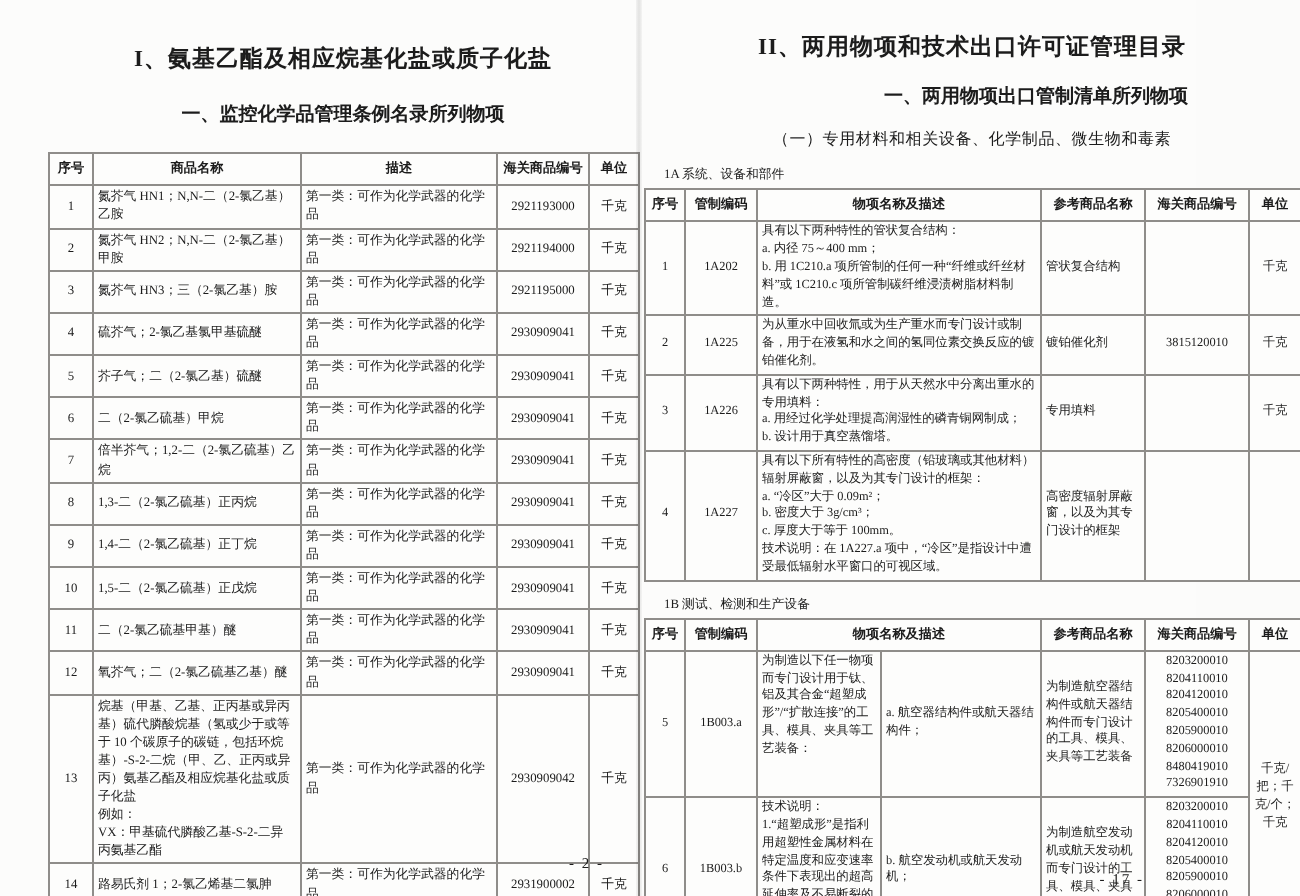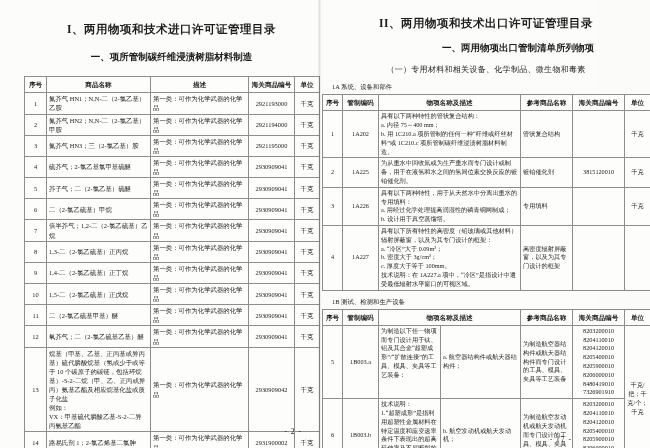--- a/index.html
+++ b/index.html
@@ -55,22 +55,22 @@
   .page-num{position:absolute;font-size:7.5px;letter-spacing:1px;}
   .page-left .page-num{right:20px;bottom:12px;}
   .page-right .page-num{right:26px;bottom:4px;}
 </style>
 </head>
 <body>
 
 <div class="stage">
 
   <div class="page page-left">
-    <div class="doc-title">I、两用物项和技术进口许可证管理目录</div>
-    <div class="doc-subtitle">一、项所管制碳纤维浸渍树脂材料制造</div>
+    <div class="doc-title">I、氨基乙酯及相应烷基化盐或质子化盐</div>
+    <div class="doc-subtitle">一、监控化学品管理条例名录所列物项</div>
     <div>
         <table class="t-import">
           <colgroup>
             <col>
             <col>
             <col>
             <col>
             <col>
           </colgroup>
           <thead>

